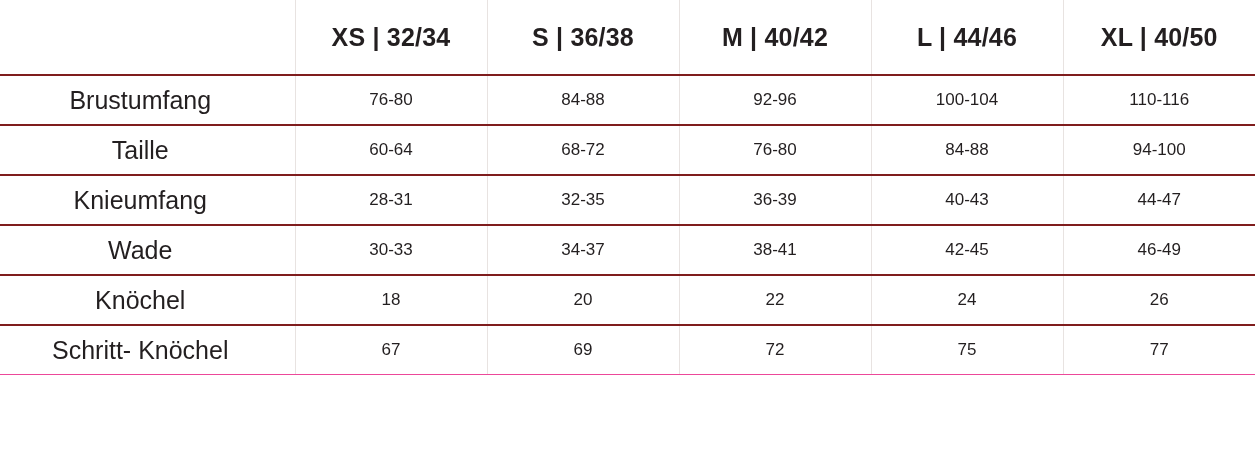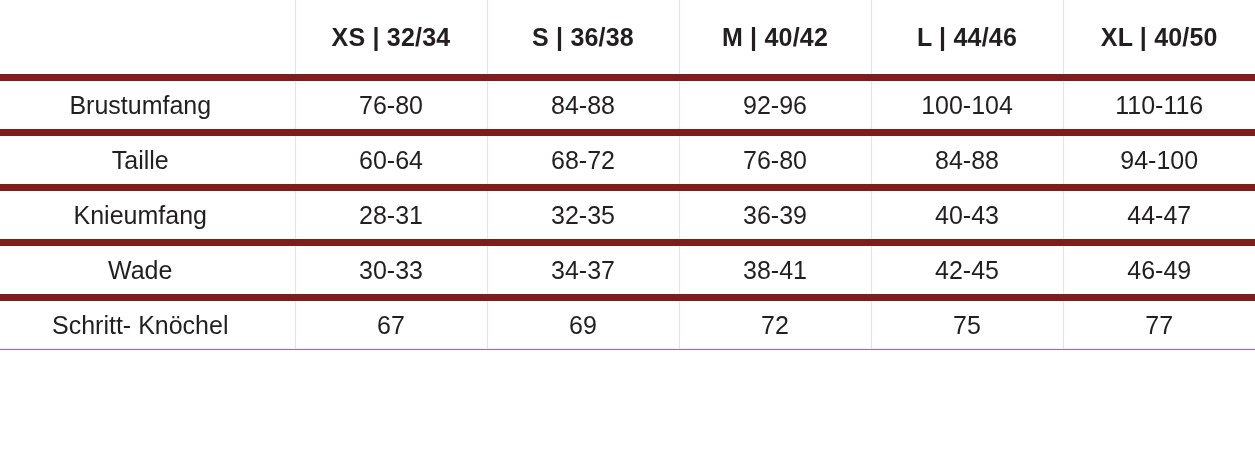--- a/index.html
+++ b/index.html
@@ -22,21 +22,21 @@
   table.size-table {
     border-collapse: collapse;
     width: 1255px;
     table-layout: fixed;
   }
   table.size-table col.label-col { width: 295px; }
   table.size-table col.size-col { width: 192px; }
   table.size-table th,
   table.size-table td {
     border-right: 1px solid #e8e3e1;
-    border-bottom: 7px solid #7f1d1d;
+    border-bottom: 2px solid #7f1d1d;
     padding: 0;
     text-align: center;
     vertical-align: middle;
     background: #ffffff;
   }
   table.size-table th:last-child,
   table.size-table td:last-child {
     border-right: none;
   }
   thead th {
@@ -45,21 +45,21 @@
     font-weight: bold;
     letter-spacing: 0.2px;
     color: #231f20;
     border-bottom: 1px solid #e4dedc;
   }
   thead th.corner {
     border-right: 1px solid #e8e3e1;
   }
   tbody td {
     height: 48px;
-    font-size: 25px;
+    font-size: 17px;
     font-weight: normal;
     color: #231f20;
   }
   tbody td.row-label {
     text-align: center;
     padding-right: 14px;
     font-size: 25px;
   }
   tbody tr:last-child td {
     border-bottom: 1px solid #ec4899;
@@ -115,20 +115,28 @@
       </tr>
       <tr>
         <td class="row-label">Wade</td>
         <td>30-33</td>
         <td>34-37</td>
         <td>38-41</td>
         <td>42-45</td>
         <td>46-49</td>
       </tr>
       <tr>
+        <td class="row-label">Knöchel</td>
+        <td>18</td>
+        <td>20</td>
+        <td>22</td>
+        <td>24</td>
+        <td>26</td>
+      </tr>
+      <tr>
         <td class="row-label">Schritt- Knöchel</td>
         <td>67</td>
         <td>69</td>
         <td>72</td>
         <td>75</td>
         <td>77</td>
       </tr>
     </tbody>
   </table>
 </div>

